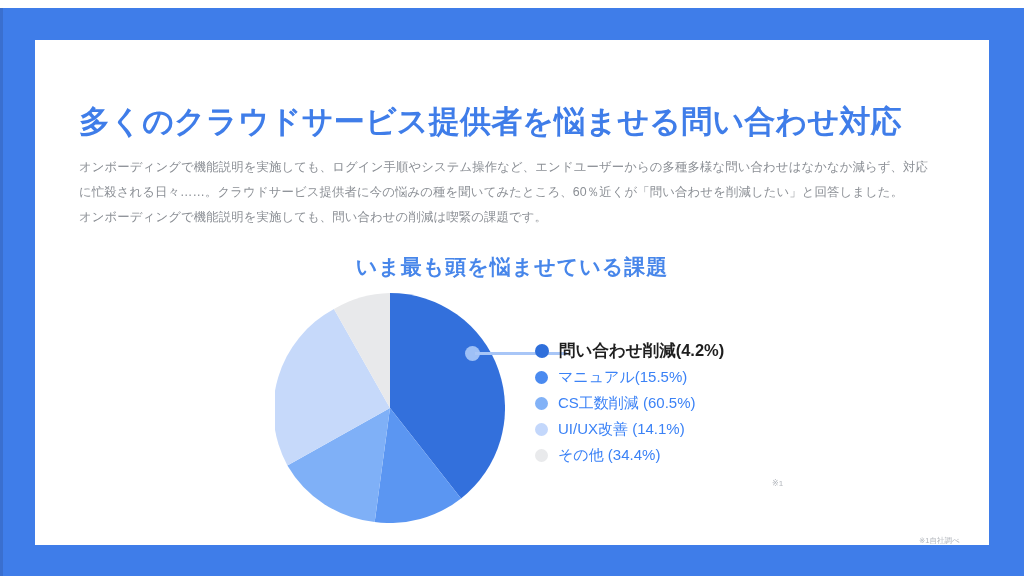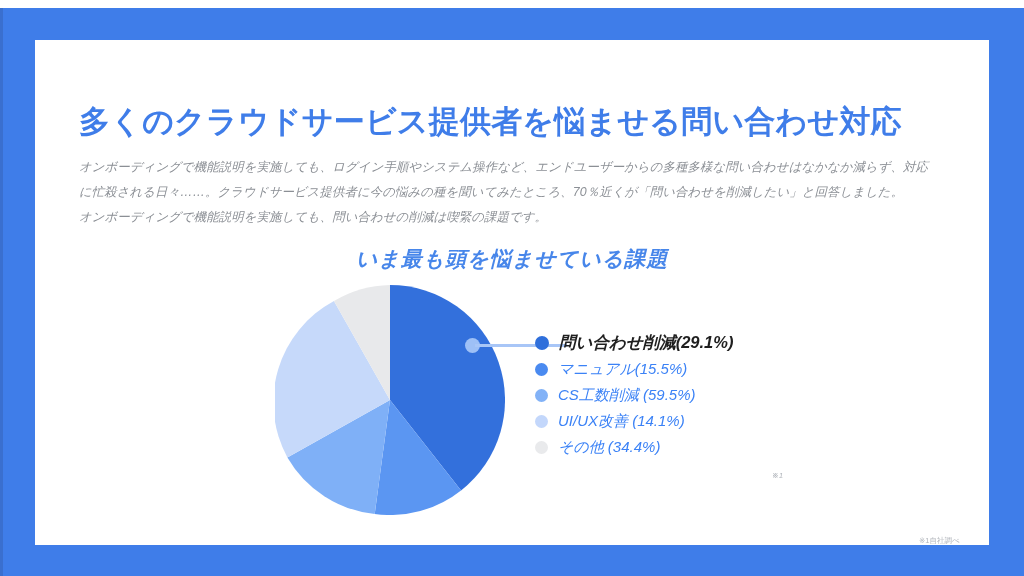--- a/index.html
+++ b/index.html
@@ -65,31 +65,29 @@
     top: 115px;
     width: 890px;
     font-size: 12.4px;
     line-height: 25px;
     color: #8b8f95;
     letter-spacing: 0.1px;
   }
   .lead-paragraph .line {
     display: block;
     white-space: nowrap;
-    font-style: italic;
   }
 
   
   .chart-block {
     position: absolute;
     left: 0;
-    top: 0;
+    top: 8px;
     width: 862px;
     height: 505px;
-    font-style: italic;
   }
 
   .chart-title {
     position: absolute;
     left: 0;
     top: 205px;
     width: 954px;
     text-align: center;
     font-size: 21px;
     font-weight: 700;
@@ -188,21 +186,21 @@
 
 <div class="slide-frame">
   <div class="frame-edge-line"></div>
 
   <div class="card">
 
     <h1 class="page-title">多くのクラウドサービス提供者を悩ませる問い合わせ対応</h1>
 
     <div class="lead-paragraph">
       <span class="line">オンボーディングで機能説明を実施しても、ログイン手順やシステム操作など、エンドユーザーからの多種多様な問い合わせはなかなか減らず、対応</span>
-      <span class="line">に忙殺される日々……。クラウドサービス提供者に今の悩みの種を聞いてみたところ、70％近くが「問い合わせを削減したい」と回答しました。</span>
+      <span class="line">に忙殺される日々……。クラウドサービス提供者に今の悩みの種を聞いてみたところ、60％近くが「問い合わせを削減したい」と回答しました。</span>
       <span class="line">オンボーディングで機能説明を実施しても、問い合わせの削減は喫緊の課題です。</span>
     </div>
 
     <div class="chart-block">
 
       <div class="chart-title">いま最も頭を悩ませている課題</div>
 
       <div class="pie-wrap">
         <svg class="pie-svg" viewBox="0 0 230 230">
 
@@ -217,29 +215,29 @@
           <path d="M 115 115 L 58.96 16.00 A 115 115 0 0 1 115 0 Z" fill="#e8e9eb"></path>
         </svg>
       </div>
 
       <div class="callout-dot"></div>
       <div class="callout-line"></div>
 
       <div class="legend">
         <div class="legend-item is-primary">
           <span class="legend-swatch" style="background:#2f6fdb"></span>
-          <span class="legend-label">問い合わせ削減(29.1%)</span>
+          <span class="legend-label">問い合わせ削減(4.2%)</span>
         </div>
         <div class="legend-item">
           <span class="legend-swatch" style="background:#4a8af0"></span>
           <span class="legend-label">マニュアル(15.5%)</span>
         </div>
         <div class="legend-item">
           <span class="legend-swatch" style="background:#82b2f7"></span>
-          <span class="legend-label">CS工数削減 (59.5%)</span>
+          <span class="legend-label">CS工数削減 (60.5%)</span>
         </div>
         <div class="legend-item">
           <span class="legend-swatch" style="background:#c3d7fb"></span>
           <span class="legend-label">UI/UX改善 (14.1%)</span>
         </div>
         <div class="legend-item">
           <span class="legend-swatch" style="background:#e9eaec"></span>
           <span class="legend-label">その他 (34.4%)</span>
         </div>
       </div>

